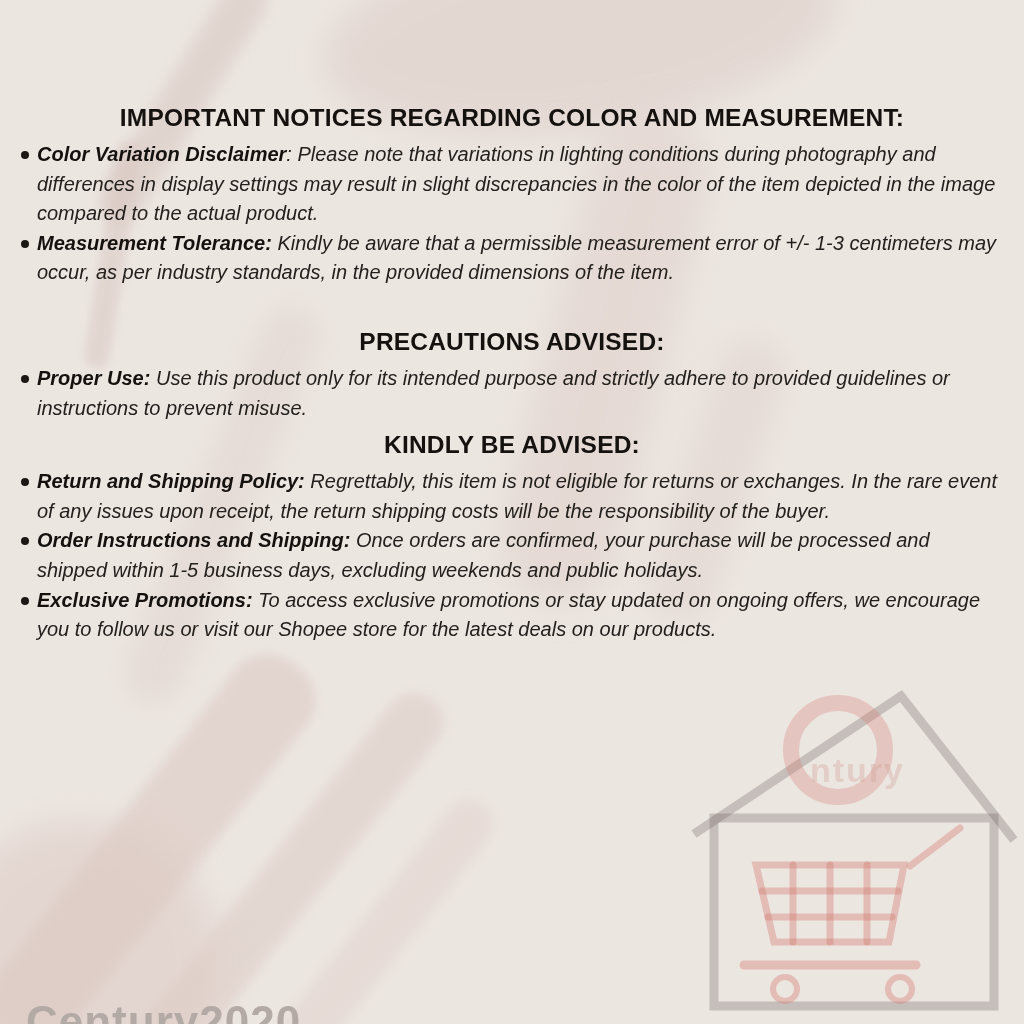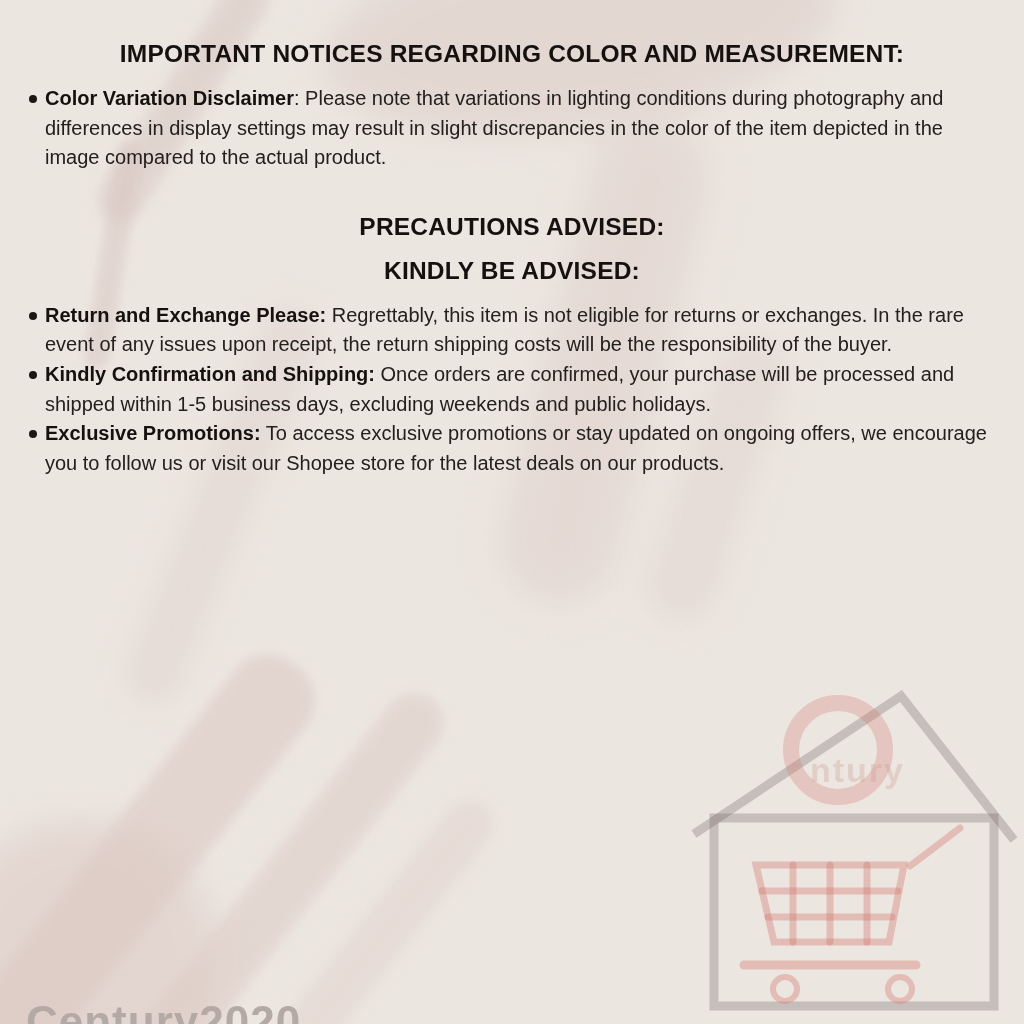--- a/index.html
+++ b/index.html
@@ -26,26 +26,26 @@
 
   
   .logo{position:absolute;left:688px;top:688px;z-index:1;}
 
   
   .content{position:absolute;inset:0;z-index:2;color:#211e1b;}
   .section-title{
     margin:0;text-align:center;font-weight:700;
     font-size:24.5px;letter-spacing:.2px;color:#14110f;
   }
-  .t1{padding-top:40px;}
+  .t1{padding-top:104px;}
   .t2{margin-top:40px;}
   .t3{}
   ul.notice-list{
-    list-style:none;margin:16px;padding:0 14px 0 12px;
-    font-size:20px;line-height:29.6px;color:#23201d;
+    list-style:none;margin:8px;padding:0 14px 0 12px;
+    font-size:20px;line-height:29.6px;color:#23201d;font-style:italic;
   }
   .l1{margin-top:30px;}
   .l2{margin-top:36px;}
   .l3{margin-top:30px;}
   ul.notice-list li{position:relative;padding-left:17px;}
   ul.notice-list li::before{
     content:"";position:absolute;left:1px;top:11px;
     width:8px;height:8px;border-radius:50%;background:#1a1715;
   }
   ul.notice-list b{font-weight:700;color:#14110f;}
@@ -95,32 +95,34 @@
       </g>
     </svg>
   </div>
 
   <div class="content">
 
     <h1 class="section-title t1">IMPORTANT NOTICES REGARDING COLOR AND MEASUREMENT:</h1>
 
     <ul class="notice-list l1">
       <li><b>Color Variation Disclaimer</b><span>: Please note that variations in lighting conditions during photography and differences in display settings may result in slight discrepancies in the color of the item depicted in the image compared to the actual product.</span></li>
+      <li><b>Measurement Tolerance:</b><span> Kindly be aware that a permissible measurement error of +/- 1-3 centimeters may occur, as per industry standards, in the provided dimensions of the item.</span></li>
     </ul>
 
     <h2 class="section-title t2">PRECAUTIONS ADVISED:</h2>
 
     <ul class="notice-list l2">
+      <li><b>Proper Use:</b><span> Use this product only for its intended purpose and strictly adhere to provided guidelines or instructions to prevent misuse.</span></li>
     </ul>
 
     <h2 class="section-title t3">KINDLY BE ADVISED:</h2>
 
     <ul class="notice-list l3">
-      <li><b>Return and Exchange Please:</b><span> Regrettably, this item is not eligible for returns or exchanges. In the rare event of any issues upon receipt, the return shipping costs will be the responsibility of the buyer.</span></li>
-      <li><b>Kindly Confirmation and Shipping:</b><span> Once orders are confirmed, your purchase will be processed and shipped within 1-5 business days, excluding weekends and public holidays.</span></li>
+      <li><b>Return and Shipping Policy:</b><span> Regrettably, this item is not eligible for returns or exchanges. In the rare event of any issues upon receipt, the return shipping costs will be the responsibility of the buyer.</span></li>
+      <li><b>Order Instructions and Shipping:</b><span> Once orders are confirmed, your purchase will be processed and shipped within 1-5 business days, excluding weekends and public holidays.</span></li>
       <li><b>Exclusive Promotions:</b><span> To access exclusive promotions or stay updated on ongoing offers, we encourage you to follow us or visit our Shopee store for the latest deals on our products.</span></li>
     </ul>
 
   </div>
 
   <div class="watermark">Century2020</div>
 
 </div>
 
 </body></html>

